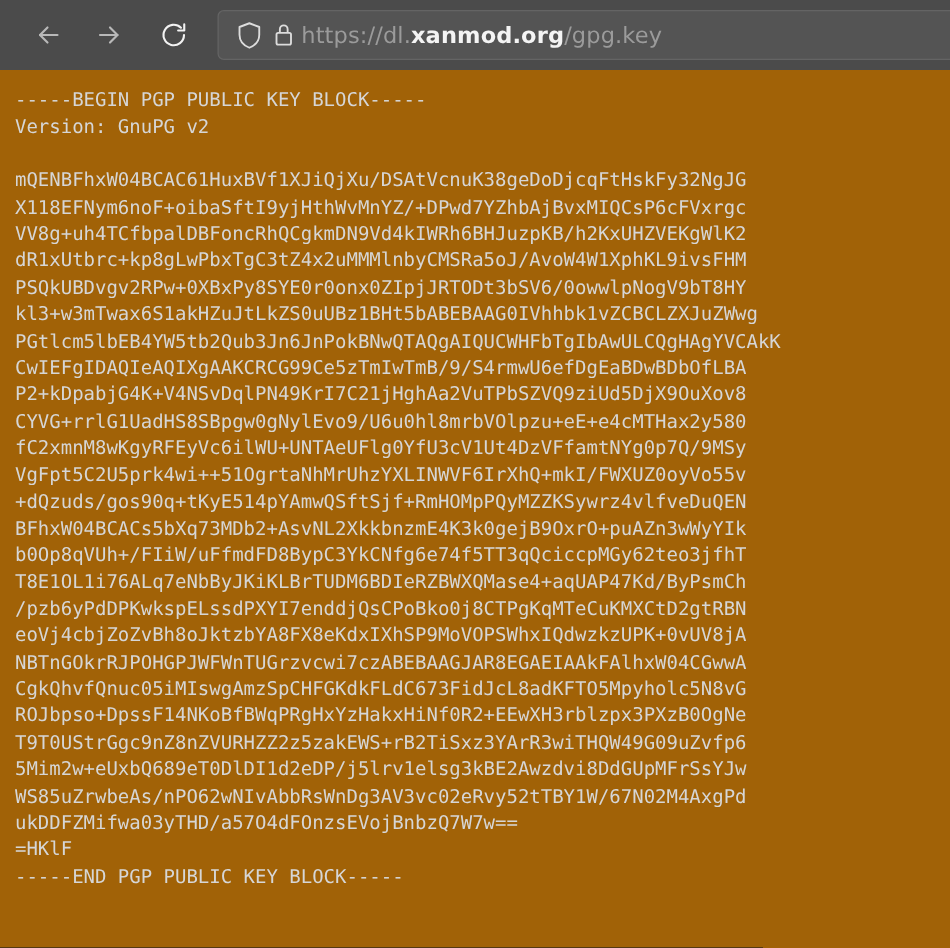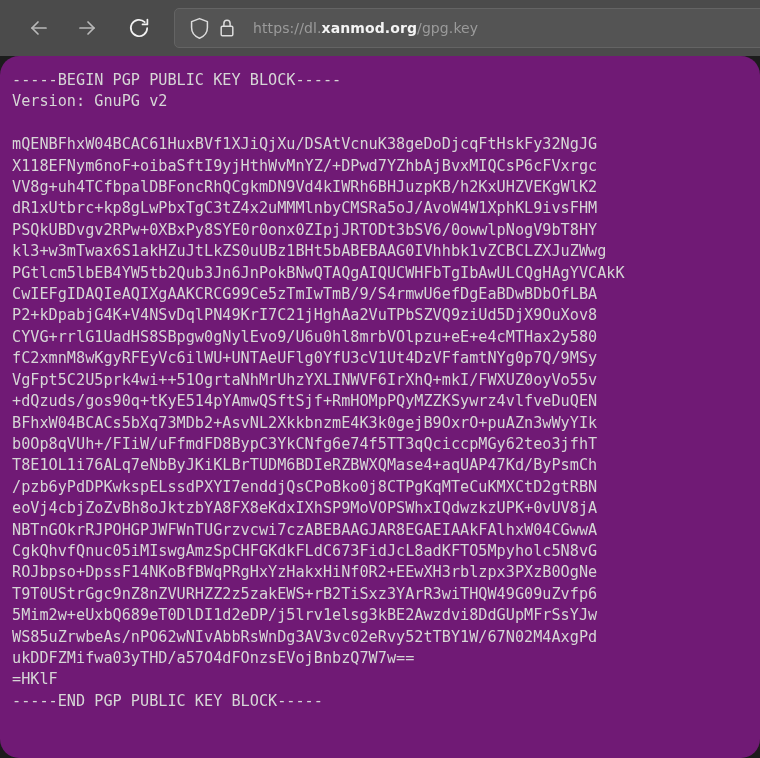--- a/index.html
+++ b/index.html
@@ -59,40 +59,39 @@
     width: 28px;
     height: 24px;
     display: flex;
     align-items: center;
     justify-content: center;
     flex: 0 0 auto;
   }
   .shield-icon svg, .lock-icon svg { display: block; }
   .url-text {
     font-family: "DejaVu Sans", sans-serif;
-    font-size: 14px;
+    font-size: 18px;
     color: #9b9b9b;
-    margin-left: 12px;
+    margin-left: 0;
     white-space: nowrap;
     overflow: hidden;
     letter-spacing: 0.1px;
   }
   .url-host {
     color: #f4f4f4;
     font-weight: bold;
   }
 
   
   .content {
-    background: #701a75;
+    background: #a16207;
     height: 702px;
     box-sizing: border-box;
     padding: 14px 0 0 12px;
     overflow: hidden;
-    border-radius: 19px;
   }
   pre.keyblock {
     margin: 0;
     font-family: "DejaVu Sans Mono", monospace;
     font-size: 15.2px;
     line-height: 21.4px;
     color: #d6d6d6;
     white-space: pre;
     letter-spacing: 0px;
   }

